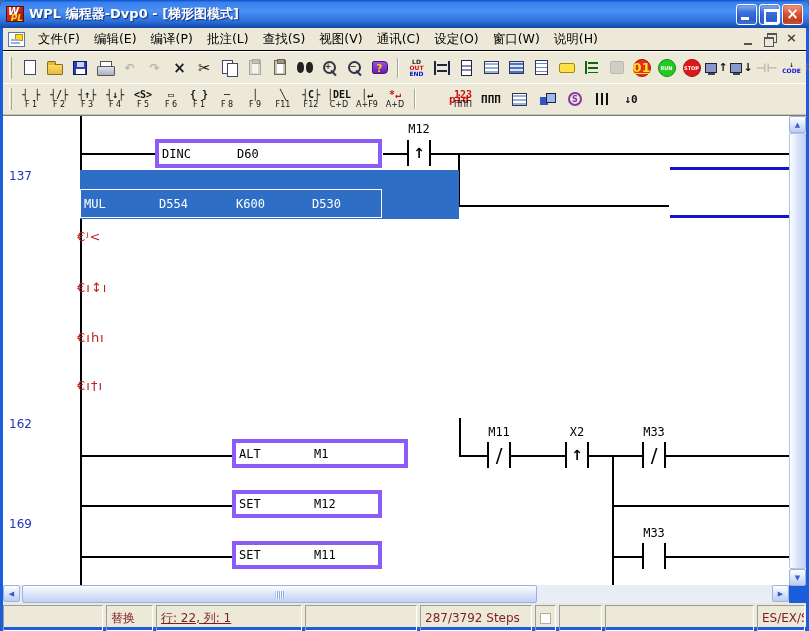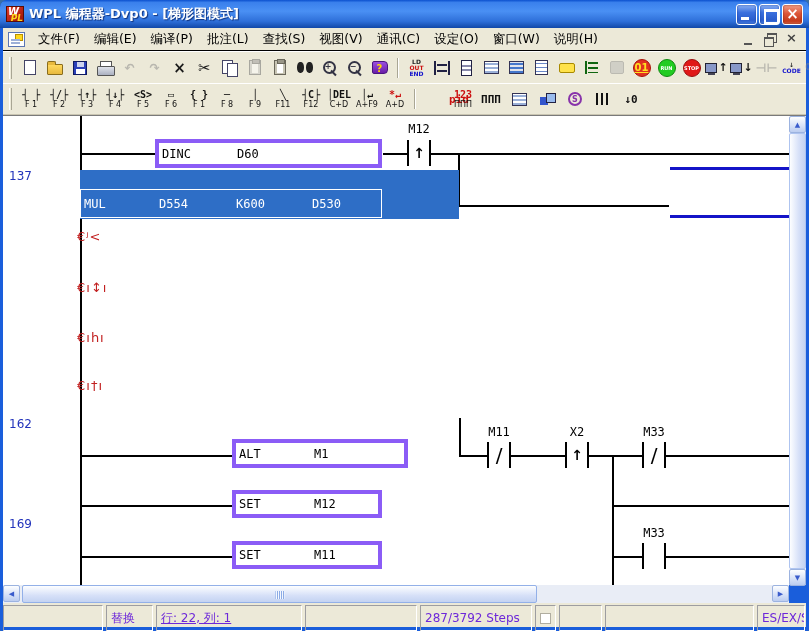--- a/index.html
+++ b/index.html
@@ -126,21 +126,21 @@
   
   #vscroll{ position:absolute; left:789px; top:115px; width:17px; height:470px; background:linear-gradient(90deg,#f4f4fb,#eceef8); border-top:1px solid #7a7a7a;}
   #hscroll{ position:absolute; left:3px; top:585px; width:786px; height:18px; background:#e9edf6;}
   .sbtn{ position:absolute; width:17px; height:17px; background:linear-gradient(180deg,#fdfeff,#cfdcf6 70%,#bccdf0); border:1px solid #9cb3e0; border-radius:2px; display:flex; align-items:center; justify-content:center; font:7px "DejaVu Sans",sans-serif; color:#3a5ccc;}
   #hscroll .sbtn{ background:linear-gradient(180deg,#fdfeff,#cfdcf6 70%,#bccdf0);}
   .vthumb{ position:absolute; left:0; top:17px; width:17px; height:436px; background:linear-gradient(90deg,#fdfeff,#d6e0f8 60%,#c4d3f2); border:1px solid #aec4f0; border-radius:2px;}
   .hthumb{ position:absolute; left:19px; top:0; width:515px; height:18px; background:linear-gradient(180deg,#fdfeff,#d6e0f8 60%,#c4d3f2); border:1px solid #93b0e8; border-radius:2px;}
   .hthumb::after{ content:""; position:absolute; left:50%; top:5px; width:9px; height:8px; transform:translateX(-50%); background:repeating-linear-gradient(90deg,#8cabe5 0 1px,#f4f8ff 1px 2px);}
   
   #statusbar{ position:absolute; left:3px; top:603px; width:803px; height:24px; background:#ece9d8; display:flex; gap:3px; align-items:stretch; padding:2px 0;}
-  .panel{ border:1px solid; border-color:#9d9da1 #fff #fff #9d9da1; font:12px "DejaVu Sans",sans-serif; color:#6d28d9; display:flex; align-items:center; padding:12px 4px; white-space:nowrap; overflow:hidden; flex:none;}
+  .panel{ border:1px solid; border-color:#9d9da1 #fff #fff #9d9da1; font:12px "DejaVu Sans",sans-serif; color:#7f1d1d; display:flex; align-items:center; padding:12px 4px; white-space:nowrap; overflow:hidden; flex:none;}
   .panel .indic{ width:11px; height:11px; background:#fff; border:1px solid #b0ada0;}
 </style>
 </head>
 <body>
 
 <div id="win">
 
   <div id="titlebar">
     <span class="appicon">
         <span class="w">W</span>
@@ -253,21 +253,21 @@
         <div class="ic-tag"></div>
       </div>
       <div class="tbtn">
         <div class="ic-tree"></div>
       </div>
       <div class="tbtn disabled">
         <div class="ic-blob"></div>
       </div>
       <div class="tbtn">
         <div class="ic-circle" style="background: rgb(224, 48, 32); border: 1px solid rgb(168, 20, 8);">
-          <span style="color: rgb(255, 224, 32); font-size: 10px; text-decoration: underline;">01</span>
+          <span style="color: rgb(255, 224, 32); font-size: 13px; text-decoration: underline;">01</span>
         </div>
       </div>
       <div class="tbtn">
         <div class="ic-circle" style="background: rgb(34, 204, 34); border: 1px solid rgb(17, 136, 17);">
           <span style="color: rgb(255, 255, 255); font-size: 5px;">RUN</span>
         </div>
       </div>
       <div class="tbtn">
         <div class="ic-circle" style="background: rgb(224, 24, 24); border: 1px solid rgb(153, 16, 16);">
           <span style="color: rgb(255, 255, 255); font-size: 5px;">STOP</span>

